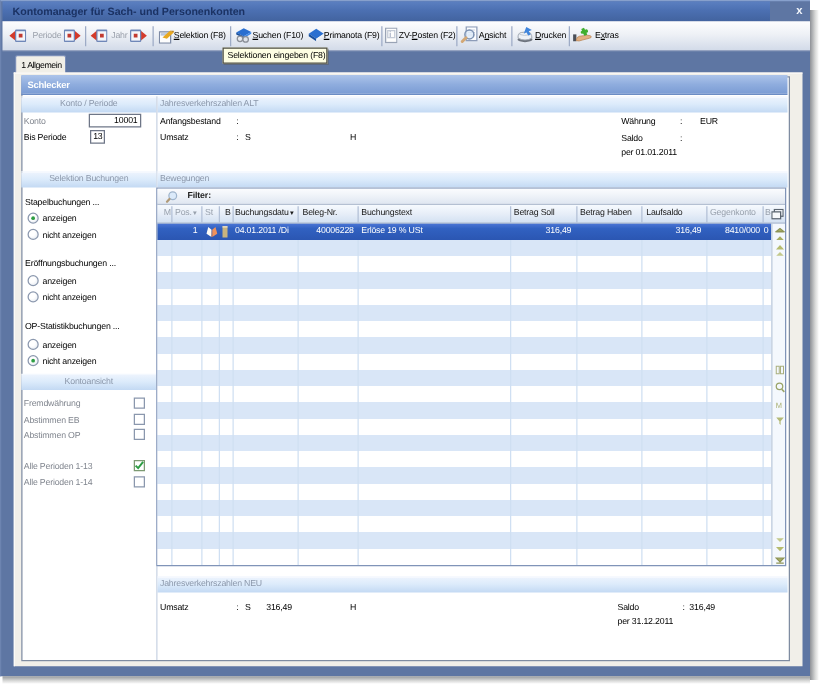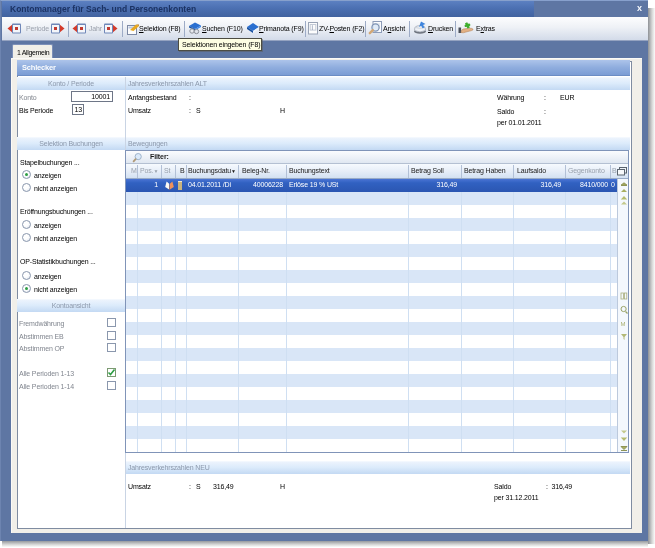--- a/index.html
+++ b/index.html
@@ -20,21 +20,21 @@
   .gh.gray { color:#98a1ad; }
   .hsep { position:absolute; top:1px; height:13px; width:1px; background:#b2c0d6; }
   .bsep { position:absolute; top:0; height:100%; width:1px; background:#cfdff2; }
   .gr { position:absolute; font-size:7px; letter-spacing:-0.15px; color:#fff; white-space:nowrap; }
 </style>
 </head>
 <body>
 
 <div class="ab" id="win" style="left:0;top:0;width:648px;height:541px;background:#5e76a3;border:1px solid #60739c;border-top-color:#87a0cc;border-left-color:#6d84b0;border-right:none;border-bottom:none;">
 
-  <div class="ab" style="left:1px;top:0px;width:532px;height:16px;background:linear-gradient(180deg,#5c80c1 0%,#4c70b2 45%,#42639f 100%);">
+  <div class="ab" style="left:1px;top:0px;width:614px;height:16px;background:linear-gradient(180deg,#5c80c1 0%,#4c70b2 45%,#42639f 100%);">
     <span class="ab" style="left:8px;top:3px;font-size:8.5px;font-weight:bold;color:#1b3263;">Kontomanager für Sach- und Personenkonten</span>
     <span class="ab" style="left:635px;top:2px;font-size:9px;font-weight:bold;color:#f5f8fd;">x</span>
   </div>
 
   <div class="ab" id="toolbar" style="left:1px;top:16px;width:646px;height:24px;background:linear-gradient(180deg,#fdfdfe 0%,#eef1f6 45%,#d3dbe9 100%);border-bottom:1px solid #94a2c0;">
 
     <svg class="ab" style="left:5px;top:5px;" width="14" height="13" viewBox="0 0 14 13">
         <path d="M0.5 6.5 L6 2 V11 Z" fill="#d43a2a"></path>
         <rect x="5" y="1.5" width="9" height="10" rx="1" fill="#6f87b8"></rect>
         <rect x="6" y="3" width="7" height="7.5" fill="#f4f6fa"></rect>

